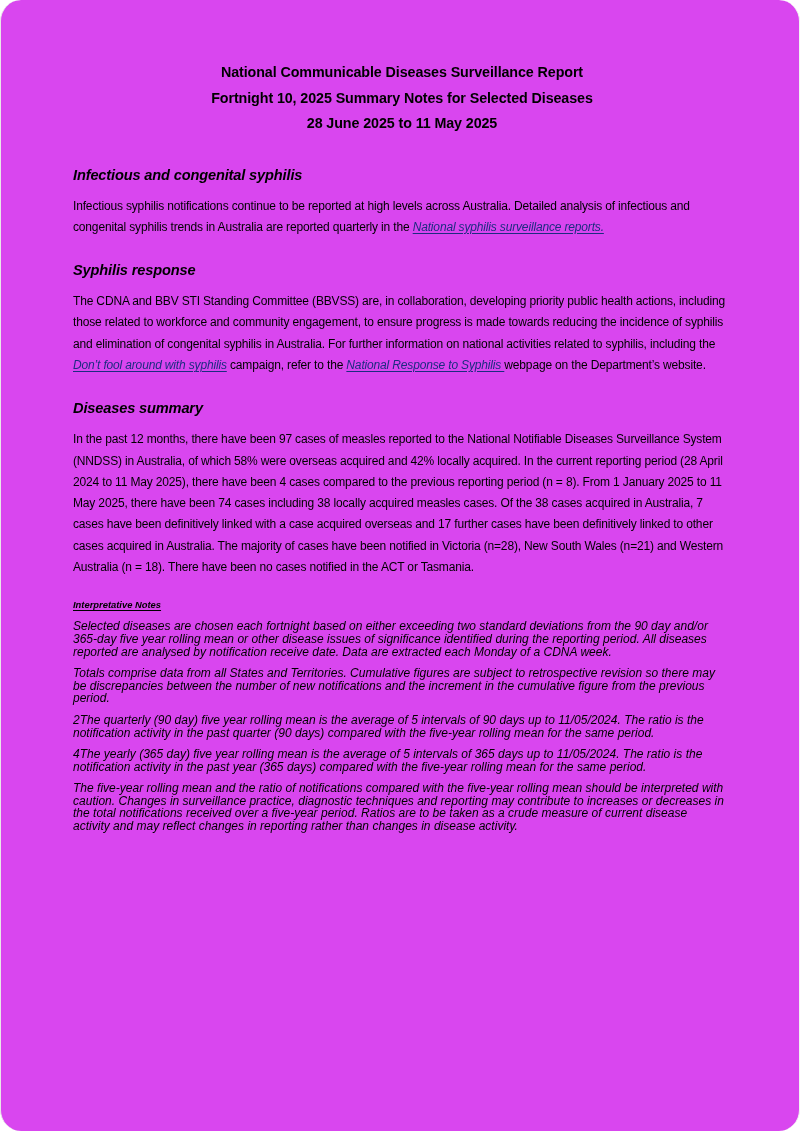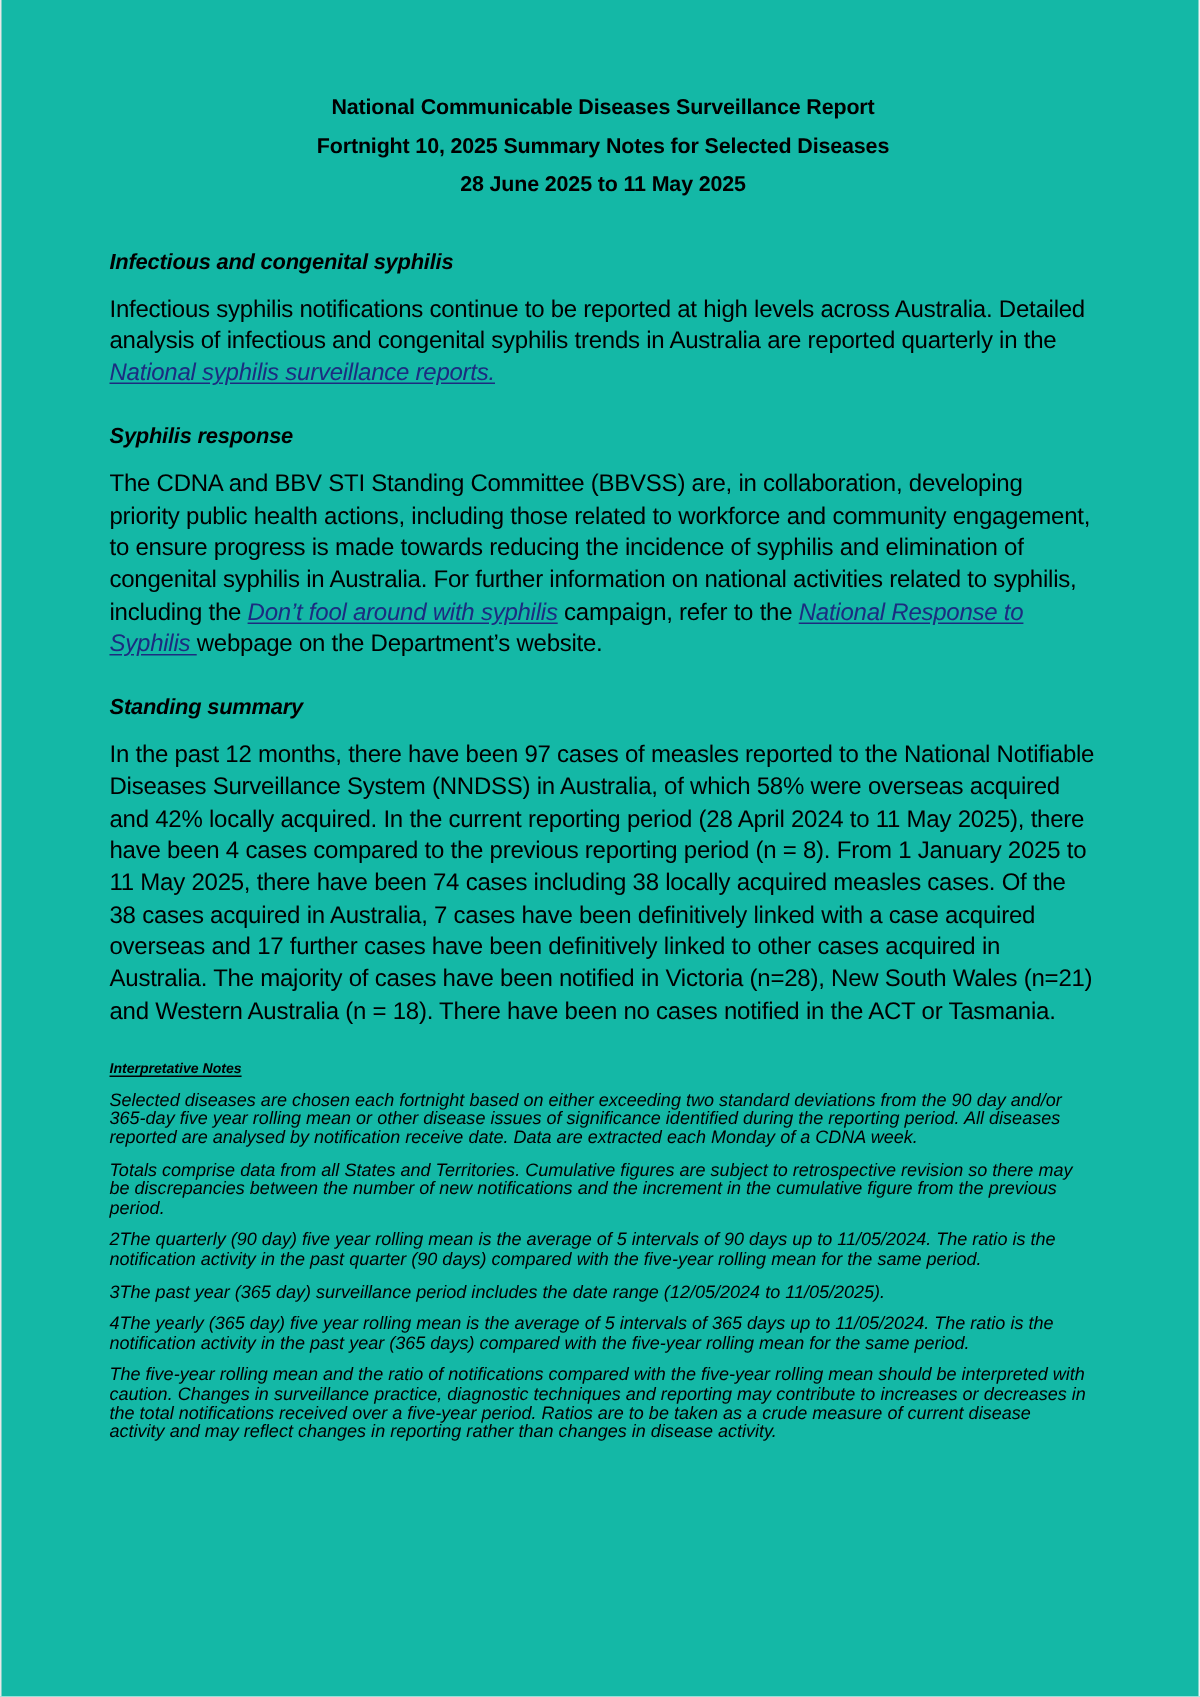--- a/index.html
+++ b/index.html
@@ -14,24 +14,25 @@
     color: #000000;
     position: relative;
     overflow: hidden;
   }
   .page {
     position: absolute;
     left: 0;
     top: 0;
     width: 800px;
     height: 1131px;
-    background: #14b8a6;
+    background: #d946ef;
     box-sizing: border-box;
     border-left: 1px solid #e8e8e8;
     border-right: 1px solid #f2f2f2;
+    border-radius: 21px;
   }
   .content {
     position: absolute;
     left: 72px;
     top: 60px;
     width: 658px;
   }
 
   
   .title-block {
@@ -51,21 +52,21 @@
     font-weight: bold;
     font-style: italic;
     font-size: 14.6px;
     line-height: 20px;
     margin: 0 0 11px 0;
     letter-spacing: -0.15px;
   }
 
   
   .body-par {
-    font-size: 16px;
+    font-size: 12px;
     line-height: 21.3px;
     margin: 0 0 22px 0;
     letter-spacing: -0.16px;
     text-align: left;
   }
   .body-par.tight { margin-bottom: 20px; }
 
   a.doclink, .doclink {
     color: #1c2c80;
     font-style: italic;
@@ -107,27 +108,26 @@
       <div class="title-line">Fortnight 10, 2025 Summary Notes for Selected Diseases</div>
       <div class="title-line">28 June 2025 to 11 May 2025</div>
     </div>
 
     <h2 class="section-heading">Infectious and congenital syphilis</h2>
     <p class="body-par"><span>Infectious syphilis notifications continue to be reported at high levels across Australia. Detailed analysis of infectious and congenital syphilis trends in Australia are reported quarterly in the </span><a class="doclink" href="#">National syphilis surveillance reports.</a></p>
 
     <h2 class="section-heading">Syphilis response</h2>
     <p class="body-par"><span>The CDNA and BBV STI Standing Committee (BBVSS) are, in collaboration, developing priority public health actions, including those related to workforce and community engagement, to ensure progress is made towards reducing the incidence of syphilis and elimination of congenital syphilis in Australia. For further information on national activities related to syphilis, including the </span><a class="doclink" href="#">Don’t fool around with syphilis</a><span> campaign, refer to the </span><a class="doclink" href="#">National Response to Syphilis </a><span> webpage on the Department’s website.</span></p>
 
-    <h2 class="section-heading">Standing summary</h2>
+    <h2 class="section-heading">Diseases summary</h2>
     <p class="body-par tight">In the past 12 months, there have been 97 cases of measles reported to the National Notifiable Diseases Surveillance System (NNDSS) in Australia, of which 58% were overseas acquired and 42% locally acquired. In the current reporting period (28 April 2024 to 11 May 2025), there have been 4 cases compared to the previous reporting period (n = 8). From 1 January 2025 to 11 May 2025, there have been 74 cases including 38 locally acquired measles cases. Of the 38 cases acquired in Australia, 7 cases have been definitively linked with a case acquired overseas and 17 further cases have been definitively linked to other cases acquired in Australia. The majority of cases have been notified in Victoria (n=28), New South Wales (n=21) and Western Australia (n = 18). There have been no cases notified in the ACT or Tasmania.</p>
 
     <div class="notes-wrap">
       <div class="notes-heading">Interpretative Notes</div>
       <p class="note-par">Selected diseases are chosen each fortnight based on either exceeding two standard deviations from the 90 day and/or 365-day five year rolling mean or other disease issues of significance identified during the reporting period.  All diseases reported are analysed by notification receive date. Data are extracted each Monday of a CDNA week.</p>
       <p class="note-par">Totals comprise data from all States and Territories.  Cumulative figures are subject to retrospective revision so there may be discrepancies between the number of new notifications and the increment in the cumulative figure from the previous period.</p>
       <p class="note-par">2The quarterly (90 day) five year rolling mean is the average of 5 intervals of 90 days up to 11/05/2024.  The ratio is the notification activity in the past quarter (90 days) compared with the five-year rolling mean for the same period.</p>
-      <p class="note-par">3The past year (365 day) surveillance period includes the date range (12/05/2024 to 11/05/2025).</p>
       <p class="note-par">4The yearly (365 day) five year rolling mean is the average of 5 intervals of 365 days up to 11/05/2024. The ratio is the notification activity in the past year (365 days) compared with the five-year rolling mean for the same period.</p>
       <p class="note-par">The five-year rolling mean and the ratio of notifications compared with the five-year rolling mean should be interpreted with caution.  Changes in surveillance practice, diagnostic techniques and reporting may contribute to increases or decreases in the total notifications received over a five-year period. Ratios are to be taken as a crude measure of current disease activity and may reflect changes in reporting rather than changes in disease activity.</p>
     </div>
 
   </div>
 </div>
 
 </body></html>

